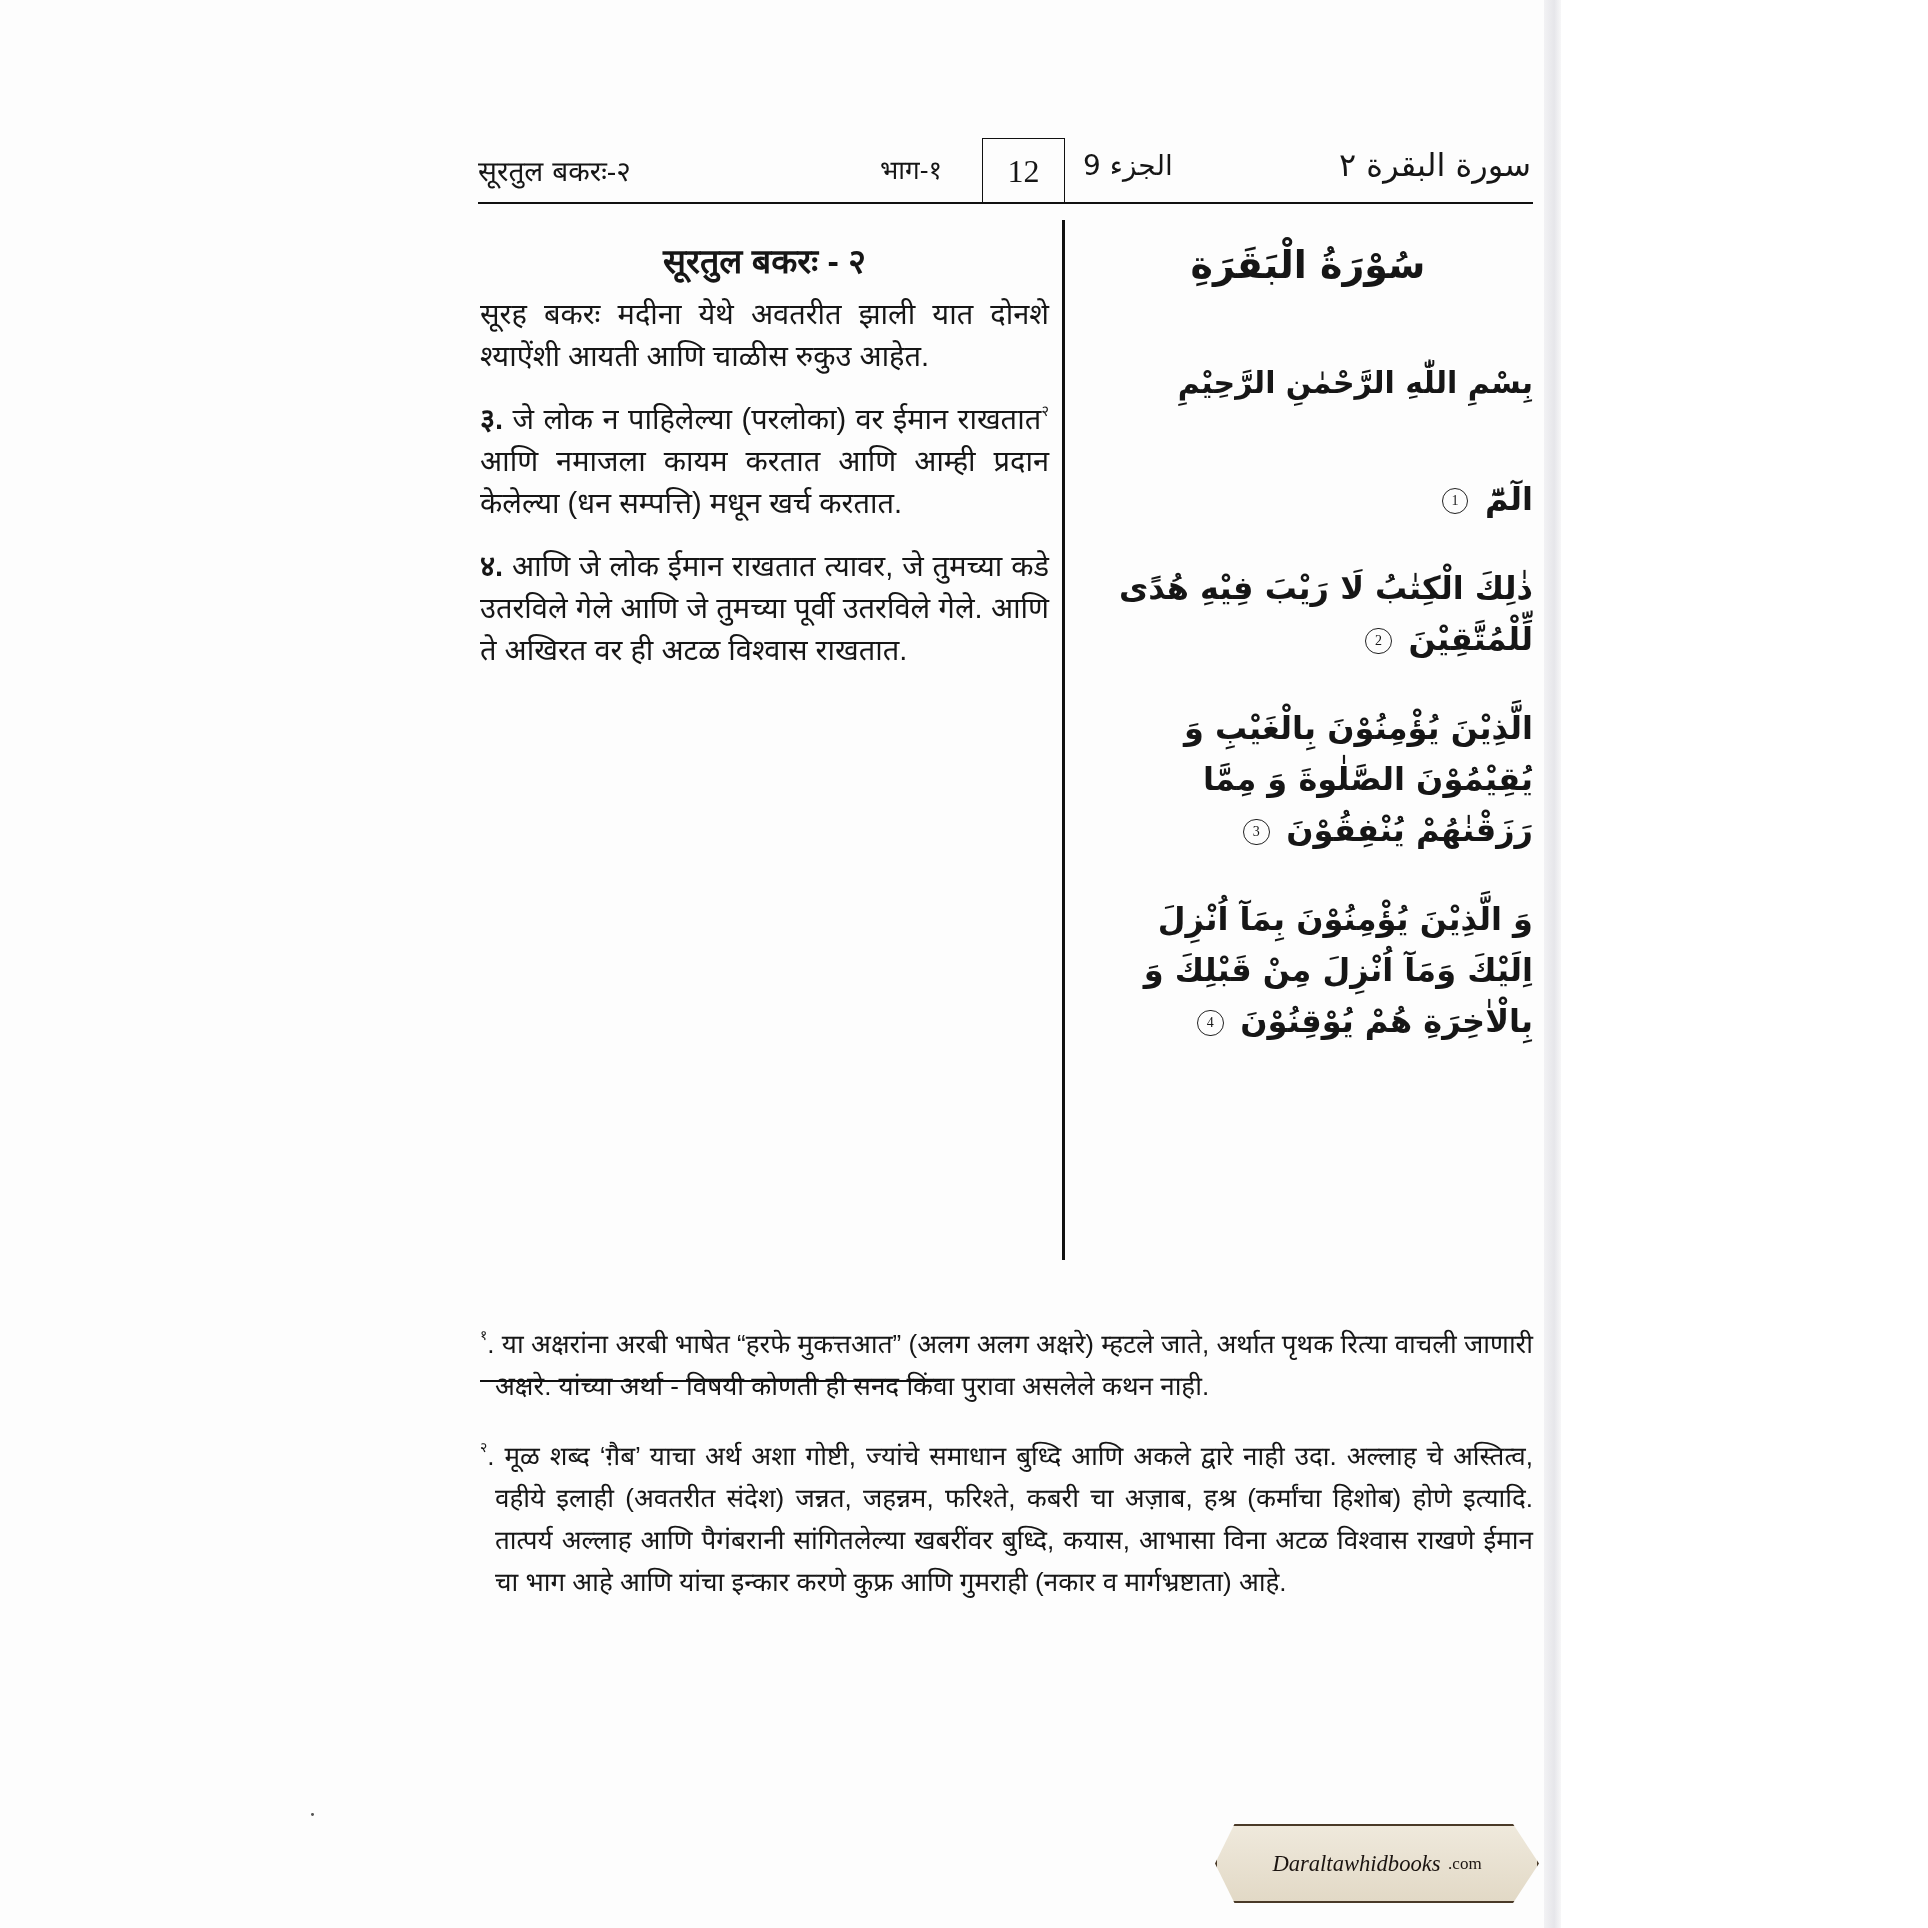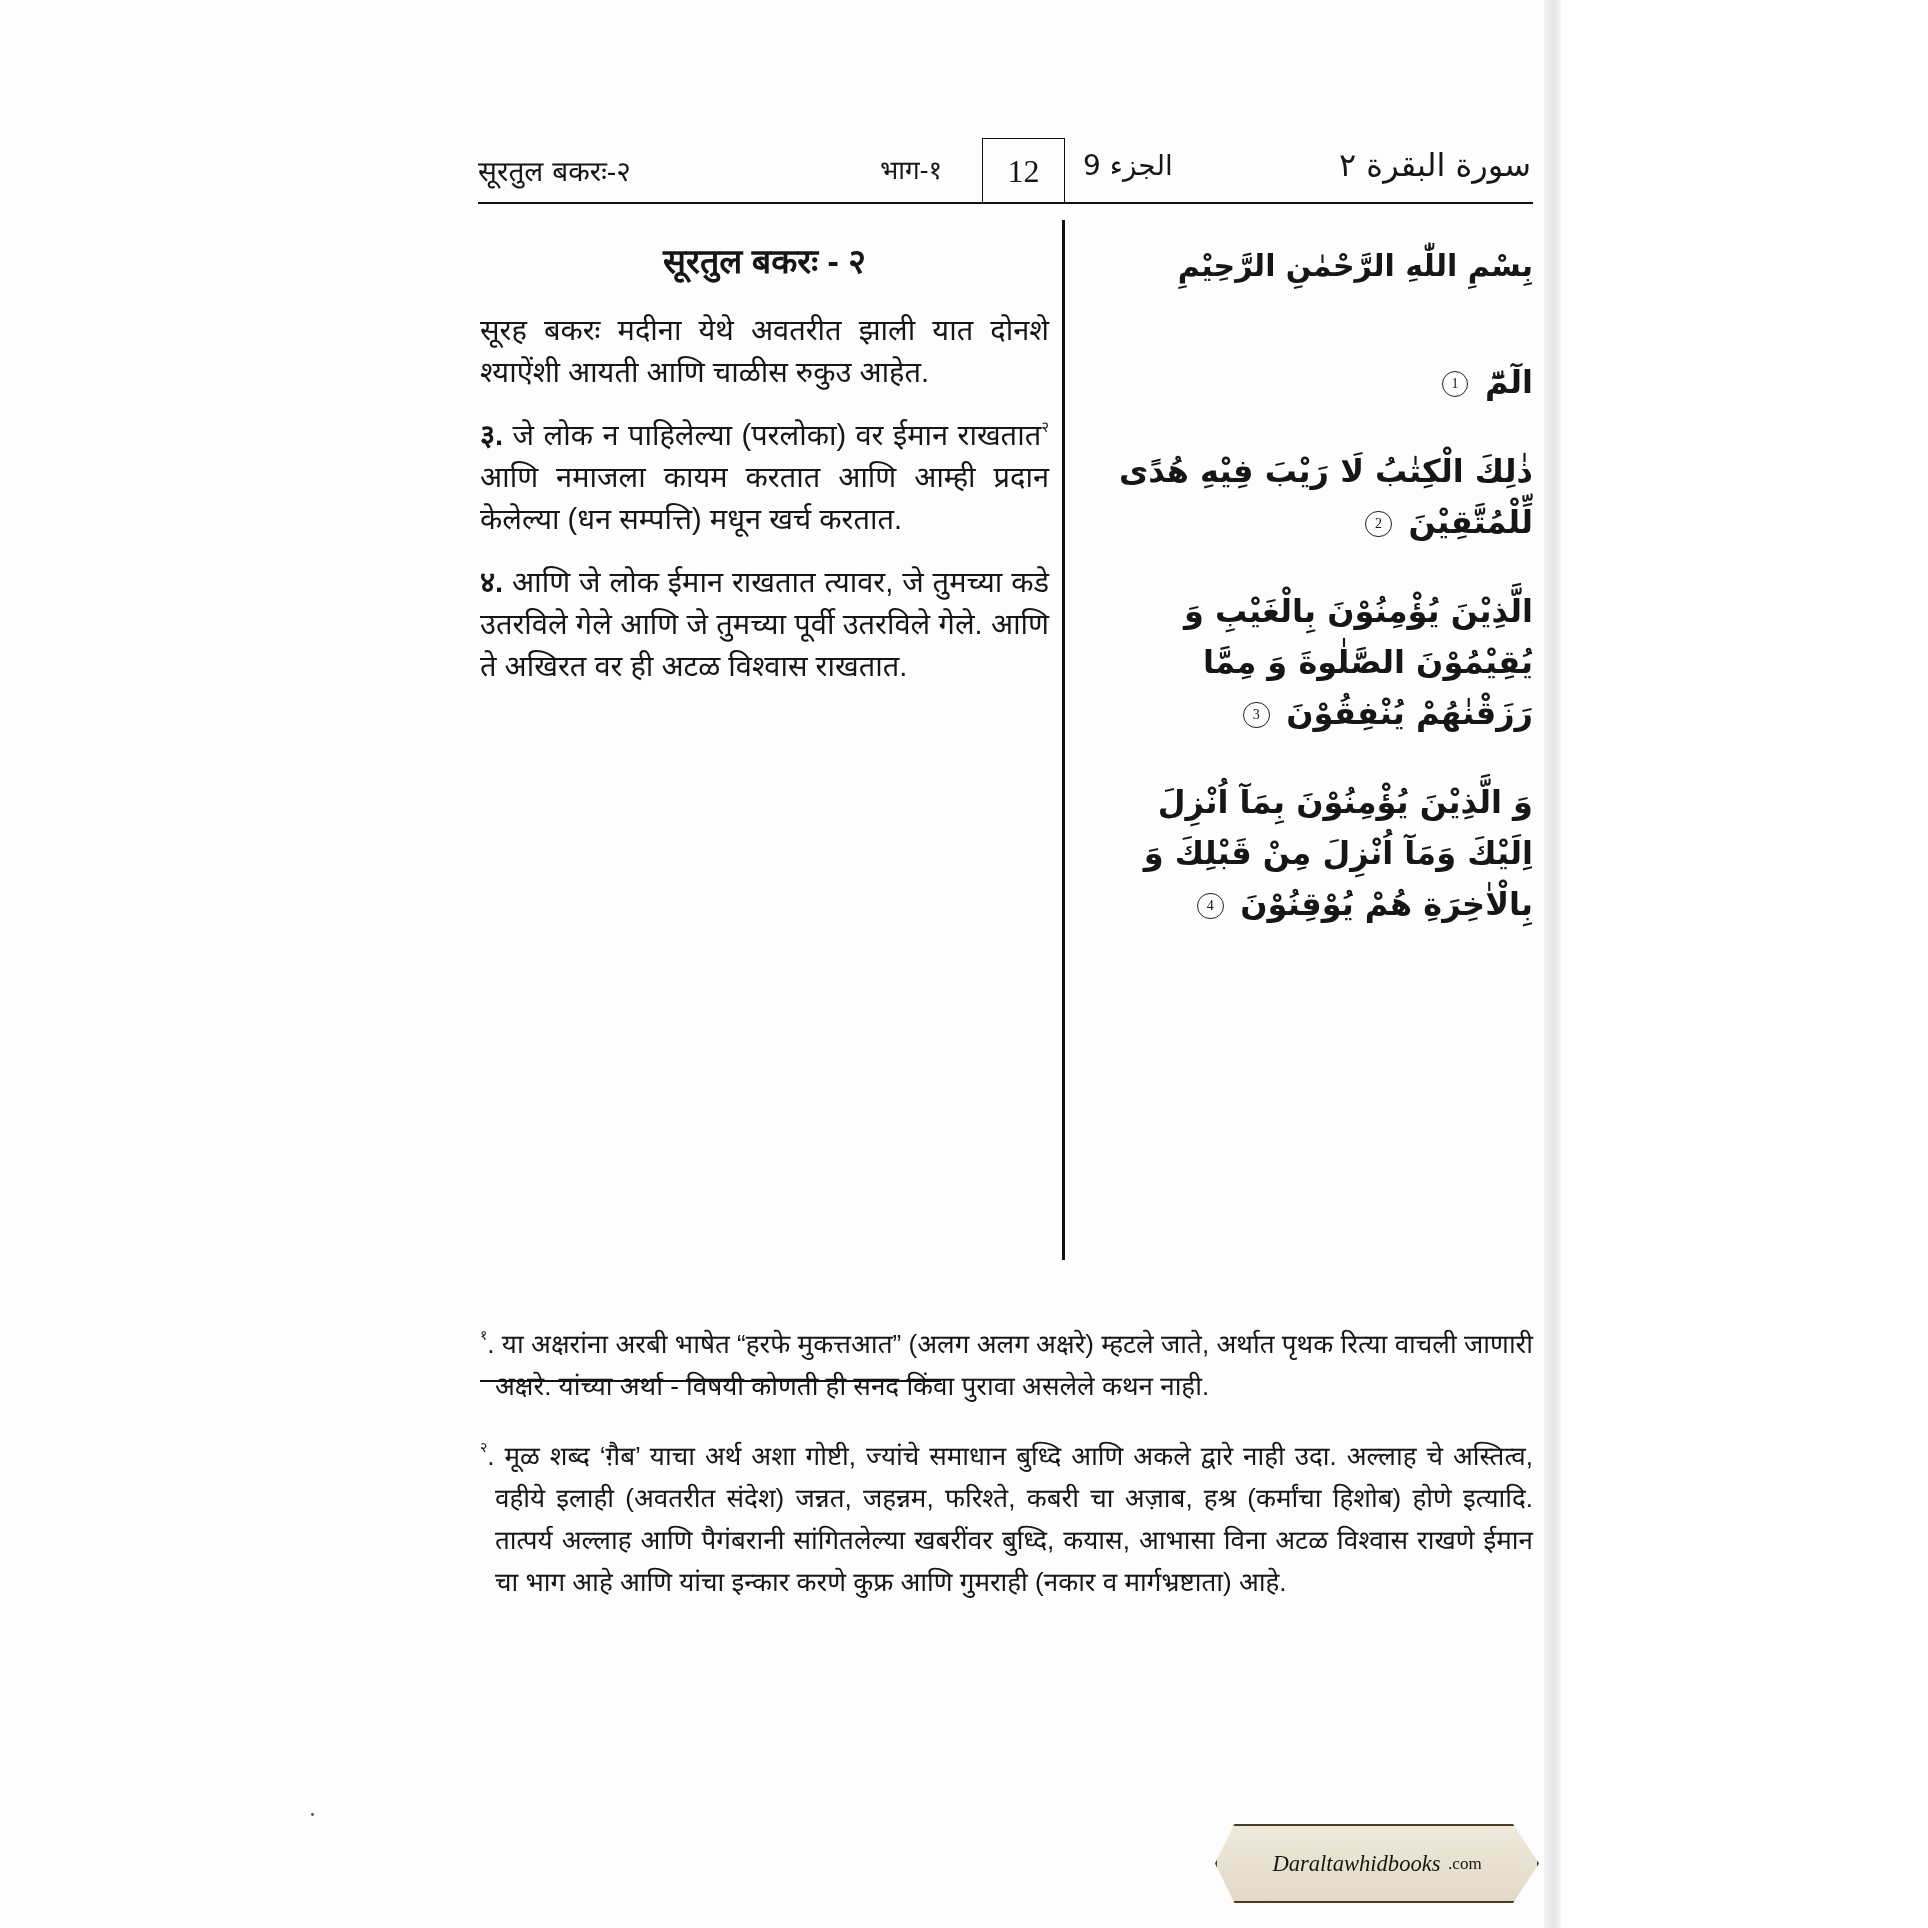--- a/index.html
+++ b/index.html
@@ -54,21 +54,21 @@
       position: absolute; left: 1062px; top: 220px;
       width: 2.8px; height: 1040px; background: #111;
     }
     .left-col {
       position: absolute; left: 480px; top: 240px; width: 569px;
       font-family: "Liberation Sans", sans-serif;
       font-size: 29px; line-height: 42px; text-align: justify;
     }
     .left-col .title {
       text-align: center; font-weight: bold; font-size: 34px;
-      margin-bottom: 27px;
+      margin-bottom: 11px;
     }
     .left-col p { margin: 0 0 21px 0; }
     .left-col .num { font-weight: bold; }
     .left-col sup { font-size: 15px; vertical-align: 13px; line-height: 0; }
     .right-col {
       position: absolute; left: 1083px; top: 240px; width: 450px;
       direction: rtl; text-align: right;
       font-family: "DejaVu Sans", sans-serif;
       font-size: 32px; line-height: 51px; font-weight: bold;
     }
@@ -131,20 +131,21 @@
     <span class="num">३.</span>
     <span>जे लोक न पाहिलेल्या (परलोका) वर ईमान राखतात</span><sup>२</sup><span> आणि नमाजला कायम करतात आणि आम्ही प्रदान केलेल्या (धन सम्पत्ति) मधून खर्च करतात.</span>
   </p>
   <p>
     <span class="num">४.</span>
     <span>आणि जे लोक ईमान राखतात त्यावर, जे तुमच्या कडे उतरविले गेले आणि जे तुमच्या पूर्वी उतरविले गेले. आणि ते अखिरत वर ही अटळ विश्वास राखतात.</span>
   </p>
 </div>
 
 <div class="right-col">
+  <div class="surah-title">سُوْرَةُ الْبَقَرَةِ</div>
   <div class="bismillah">بِسْمِ اللّٰهِ الرَّحْمٰنِ الرَّحِيْمِ</div>
   <div class="ayah">
     <span>الٓمّٓ</span>
     <span class="ayah-num">1</span>
   </div>
   <div class="ayah">
     <span>ذٰلِكَ الْكِتٰبُ لَا رَيْبَ فِيْهِ هُدًى لِّلْمُتَّقِيْنَ</span>
     <span class="ayah-num">2</span>
   </div>
   <div class="ayah">

